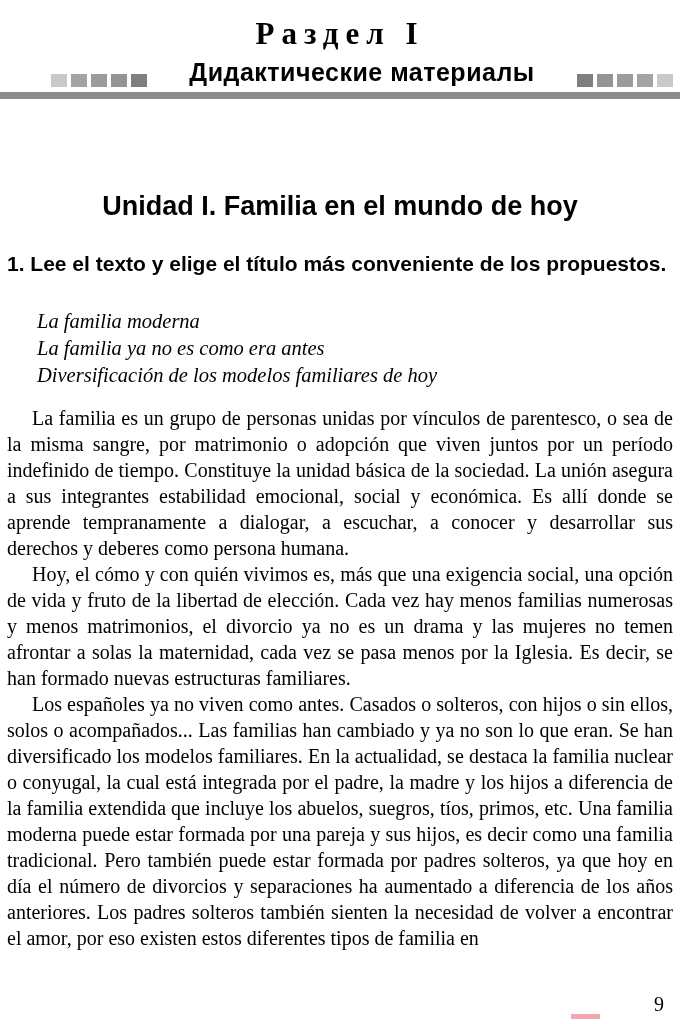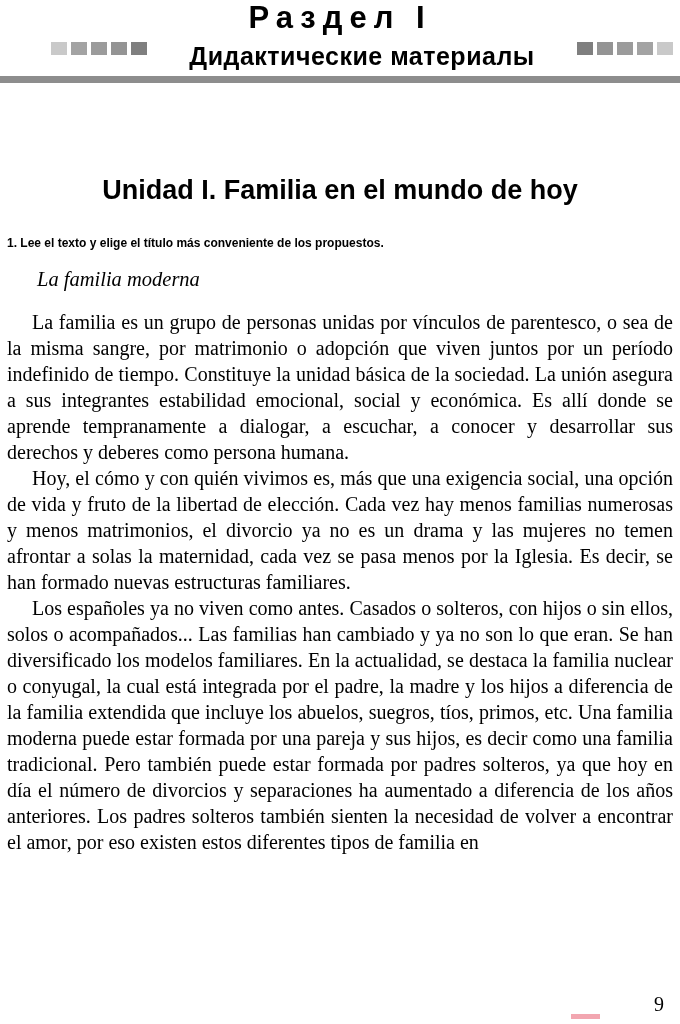--- a/index.html
+++ b/index.html
@@ -14,29 +14,29 @@
   }
   .page {
     width: 680px;
     height: 1024px;
     position: relative;
     padding: 0 7px;
   }
   
   .header { text-align: center; }
   .section-title {
-    font-family: Liberation Sans, sans-serif;
+    font-family: Liberation Serif, serif;
     font-weight: 700;
     font-size: 31px;
     letter-spacing: 7px;
-    padding-top: 0;
+    padding-top: 16px;
   }
   .subtitle-row {
     display: flex;
-    align-items: flex-start;
+    align-items: flex-end;
     margin-top: 6px;
     margin-left: 44px;
   }
   .squares { display: flex; gap: 4px; flex: 0 0 auto; }
   .sq { width: 16px; height: 13px; display: inline-block; }
   .section-subtitle {
     flex: 1;
     font-family: "Liberation Sans", sans-serif;
     font-weight: 700;
     font-size: 25px;
@@ -54,24 +54,24 @@
     margin-top: 92px;
     text-align: center;
     font-family: "Liberation Sans", sans-serif;
     font-weight: 700;
     font-size: 27px;
   }
   .task {
     margin-top: 30px;
     font-family: "Liberation Sans", sans-serif;
     font-weight: 700;
-    font-size: 12px;
+    font-size: 21px;
   }
   .options {
-    margin-top: 16px;
+    margin-top: 32px;
     margin-left: 30px;
     list-style: none;
     font-style: italic;
     font-size: 20.5px;
     line-height: 27px;
   }
   .body-text { margin-top: 16px; }
   .body-text p {
     font-size: 20px;
     line-height: 26px;
@@ -121,20 +121,22 @@
     <div class="header-rule"></div>
   </header>
 
   <main class="content">
     <h1 class="unit-title">Unidad I. Familia en el mundo de hoy</h1>
 
     <h2 class="task">1. Lee el texto y elige el título más conveniente de los propuestos.</h2>
 
     <ul class="options">
       <li>La familia moderna</li>
+      <li>La familia ya no es como era antes</li>
+      <li>Diversificación de los modelos familiares de hoy</li>
     </ul>
 
     <div class="body-text">
       <p>La familia es un grupo de personas unidas por vínculos de parentesco, o sea de la misma sangre, por matrimonio o adopción que viven juntos por un período indefinido de tiempo. Constituye la unidad básica de la sociedad. La unión asegura a sus integrantes estabilidad emocional, social y económica. Es allí donde se aprende tempranamente a dialogar, a escuchar, a conocer y desarrollar sus derechos y deberes como persona humana.</p>
       <p>Hoy, el cómo y con quién vivimos es, más que una exigencia social, una opción de vida y fruto de la libertad de elección. Cada vez hay menos familias numerosas y menos matrimonios, el divorcio ya no es un drama y las mujeres no temen afrontar a solas la maternidad, cada vez se pasa menos por la Iglesia. Es decir, se han formado nuevas estructuras familiares.</p>
       <p>Los españoles ya no viven como antes. Casados o solteros, con hijos o sin ellos, solos o acompañados... Las familias han cambiado y ya no son lo que eran. Se han diversificado los modelos familiares. En la actualidad, se destaca la familia nuclear o conyugal, la cual está integrada por el padre, la madre y los hijos a diferencia de la familia extendida que incluye los abuelos, suegros, tíos, primos, etc. Una familia moderna puede estar formada por una pareja y sus hijos, es decir como una familia tradicional. Pero también puede estar formada por padres solteros, ya que hoy en día el número de divorcios y separaciones ha aumentado a diferencia de los años anteriores. Los padres solteros también sienten la necesidad de volver a encontrar el amor, por eso existen estos diferentes tipos de familia en</p>
     </div>
   </main>
 
   <div class="footer-mark"></div>

